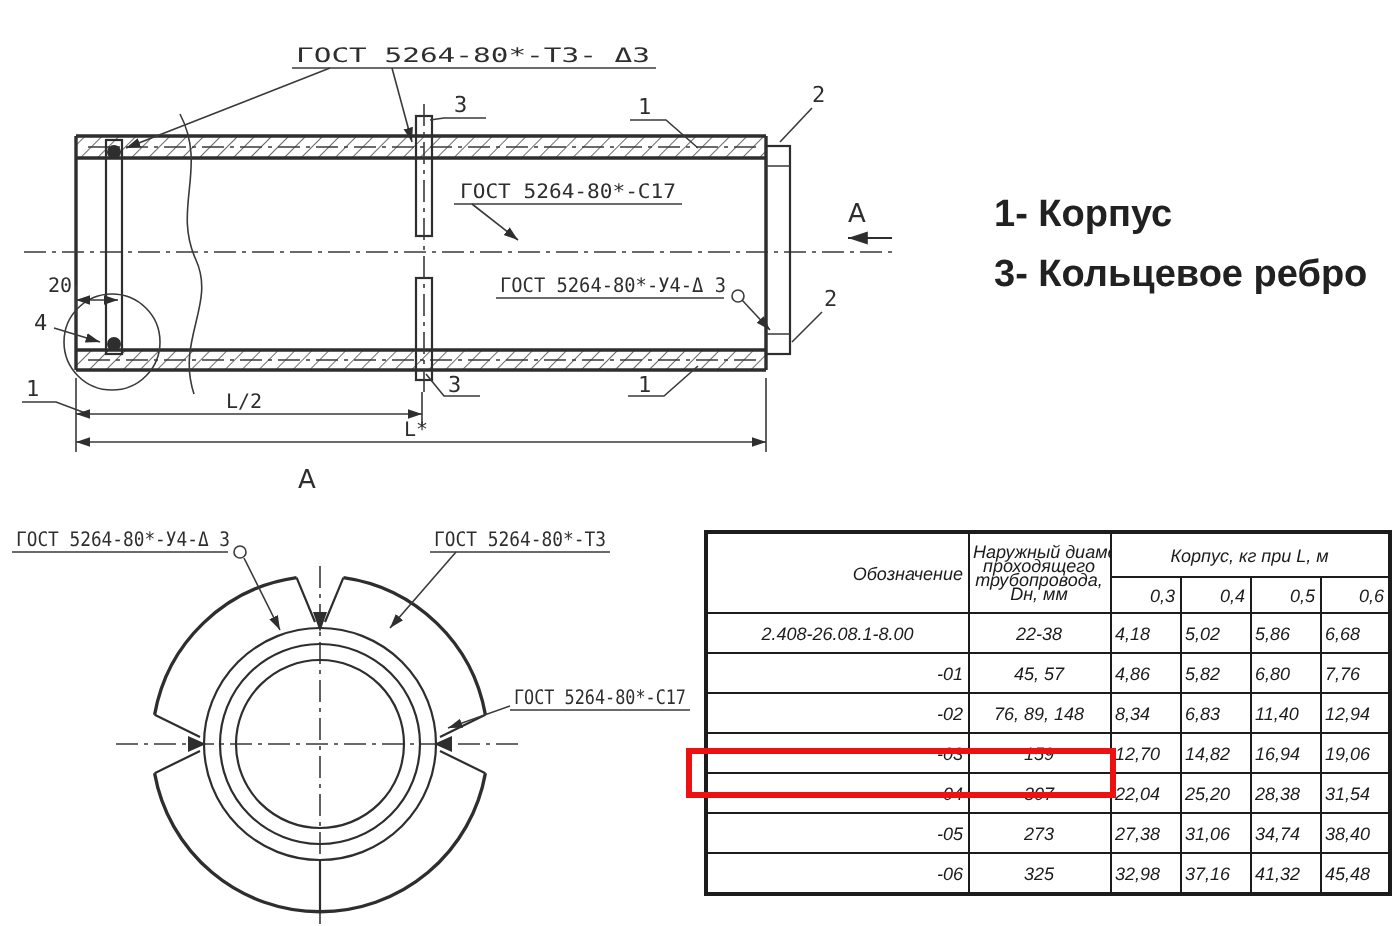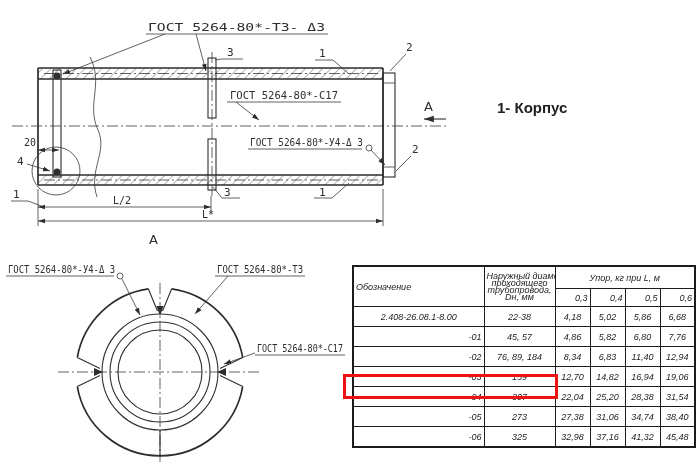--- a/index.html
+++ b/index.html
@@ -12,37 +12,37 @@
   .med{stroke:#2e2e2e;stroke-width:1.1;fill:none;}
   .thin{stroke:#3a3a3a;stroke-width:0.8;fill:none;}
   .cline{stroke:#3a3a3a;stroke-width:0.8;fill:none;stroke-dasharray:11 3 2 3;}
   .gost{font-family:"DejaVu Sans Mono",monospace;font-size:10px;fill:#2e2e2e;}
   .poslbl{font-family:"DejaVu Sans Mono",monospace;font-size:11px;fill:#2e2e2e;}
   .dimlbl{font-family:"DejaVu Sans Mono",monospace;font-size:10px;fill:#2e2e2e;}
   .viewlbl{font-family:"DejaVu Sans",sans-serif;font-size:13px;fill:#2e2e2e;}
 
   
   #legend{position:absolute;left:497px;top:93px;color:#212121;
-          font-size:15px;font-weight:600;line-height:30px;white-space:nowrap;}
+          font-size:19px;font-weight:600;line-height:30px;white-space:nowrap;}
 
   
   #spec-table{position:absolute;left:352px;top:265px;border-collapse:collapse;
               table-layout:fixed;width:344px;color:#1c1c1c;}
   #spec-table td,#spec-table th{border:1px solid #1c1c1c;padding:0 2px;
               font-style:italic;font-weight:normal;font-size:9px;
               font-family:"Liberation Sans",sans-serif;overflow:hidden;white-space:nowrap;}
   #spec-table{border:2px solid #1c1c1c;}
-  .th-desig{font-size:10px;text-align:left;}
+  .th-desig{font-size:10px;text-align:right;}
   .th-dia{font-size:6px;line-height:7px;text-align:center;font-style:italic;}
   .th-mass{font-size:10px;text-align:center;height:21px;}
   .th-sub{text-align:right;height:17px;font-size:9.5px;}
   .td-desig{text-align:right;padding-right:28px;height:19px;}
   .td-desig-full{text-align:center;height:19px;}
   .td-dia{text-align:center;}
-  .td-m{text-align:center;}
+  .td-m{text-align:left;}
 
   
   #hl-box{position:absolute;left:343px;top:374px;width:215px;height:25px;
           border:3px solid #ee1111;box-sizing:border-box;background:transparent;}
 </style>
 </head>
 <body>
 
 <div id="canvas">
 
@@ -162,41 +162,42 @@
       <path class="thin" d="M228,276 L195,314" marker-end="url(#ma)"></path>
 
       <text class="gost" x="257" y="352" textLength="86" lengthAdjust="spacingAndGlyphs">ГОСТ 5264-80*-С17</text>
       <path class="thin" d="M255,355 H345"></path>
       <path class="thin" d="M255,353 L224,364" marker-end="url(#ma)"></path>
     </g>
   </svg>
 
   <div id="legend">
     <div>1- Корпус</div>
+    <div>3- Кольцевое ребро</div>
   </div>
 
   <table id="spec-table">
     <colgroup>
         <col style="width:131px">
         <col style="width:71px">
         <col style="width:35px">
         <col style="width:35px">
         <col style="width:35px">
         <col style="width:35px">
       </colgroup>
     <tbody>
       <tr>
         <th class="th-desig" rowspan="2">Обозначение</th>
         <th class="th-dia" rowspan="2">
           <div>Наружный диаметр</div>
           <div>проходящего</div>
           <div>трубопровода,</div>
           <div>Dн, мм</div>
         </th>
-        <th class="th-mass" colspan="4">Упор, кг при L, м</th>
+        <th class="th-mass" colspan="4">Корпус, кг при L, м</th>
       </tr>
       <tr>
         <th class="th-sub">0,3</th>
         <th class="th-sub">0,4</th>
         <th class="th-sub">0,5</th>
         <th class="th-sub">0,6</th>
       </tr>
       <tr>
         <td class="td-desig-full">2.408-26.08.1-8.00</td>
         <td class="td-dia">22-38</td>
@@ -208,21 +209,21 @@
       <tr>
         <td class="td-desig">-01</td>
         <td class="td-dia">45, 57</td>
         <td class="td-m">4,86</td>
         <td class="td-m">5,82</td>
         <td class="td-m">6,80</td>
         <td class="td-m">7,76</td>
       </tr>
       <tr>
         <td class="td-desig">-02</td>
-        <td class="td-dia">76, 89, 184</td>
+        <td class="td-dia">76, 89, 148</td>
         <td class="td-m">8,34</td>
         <td class="td-m">6,83</td>
         <td class="td-m">11,40</td>
         <td class="td-m">12,94</td>
       </tr>
       <tr>
         <td class="td-desig">-03</td>
         <td class="td-dia">159</td>
         <td class="td-m">12,70</td>
         <td class="td-m">14,82</td>

